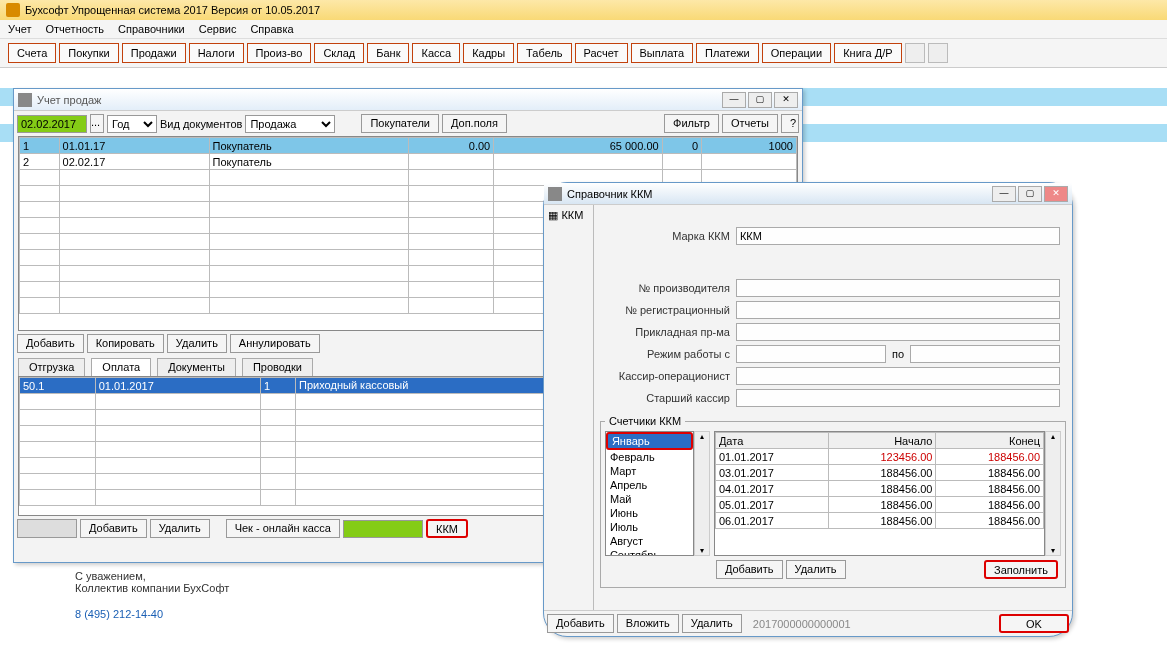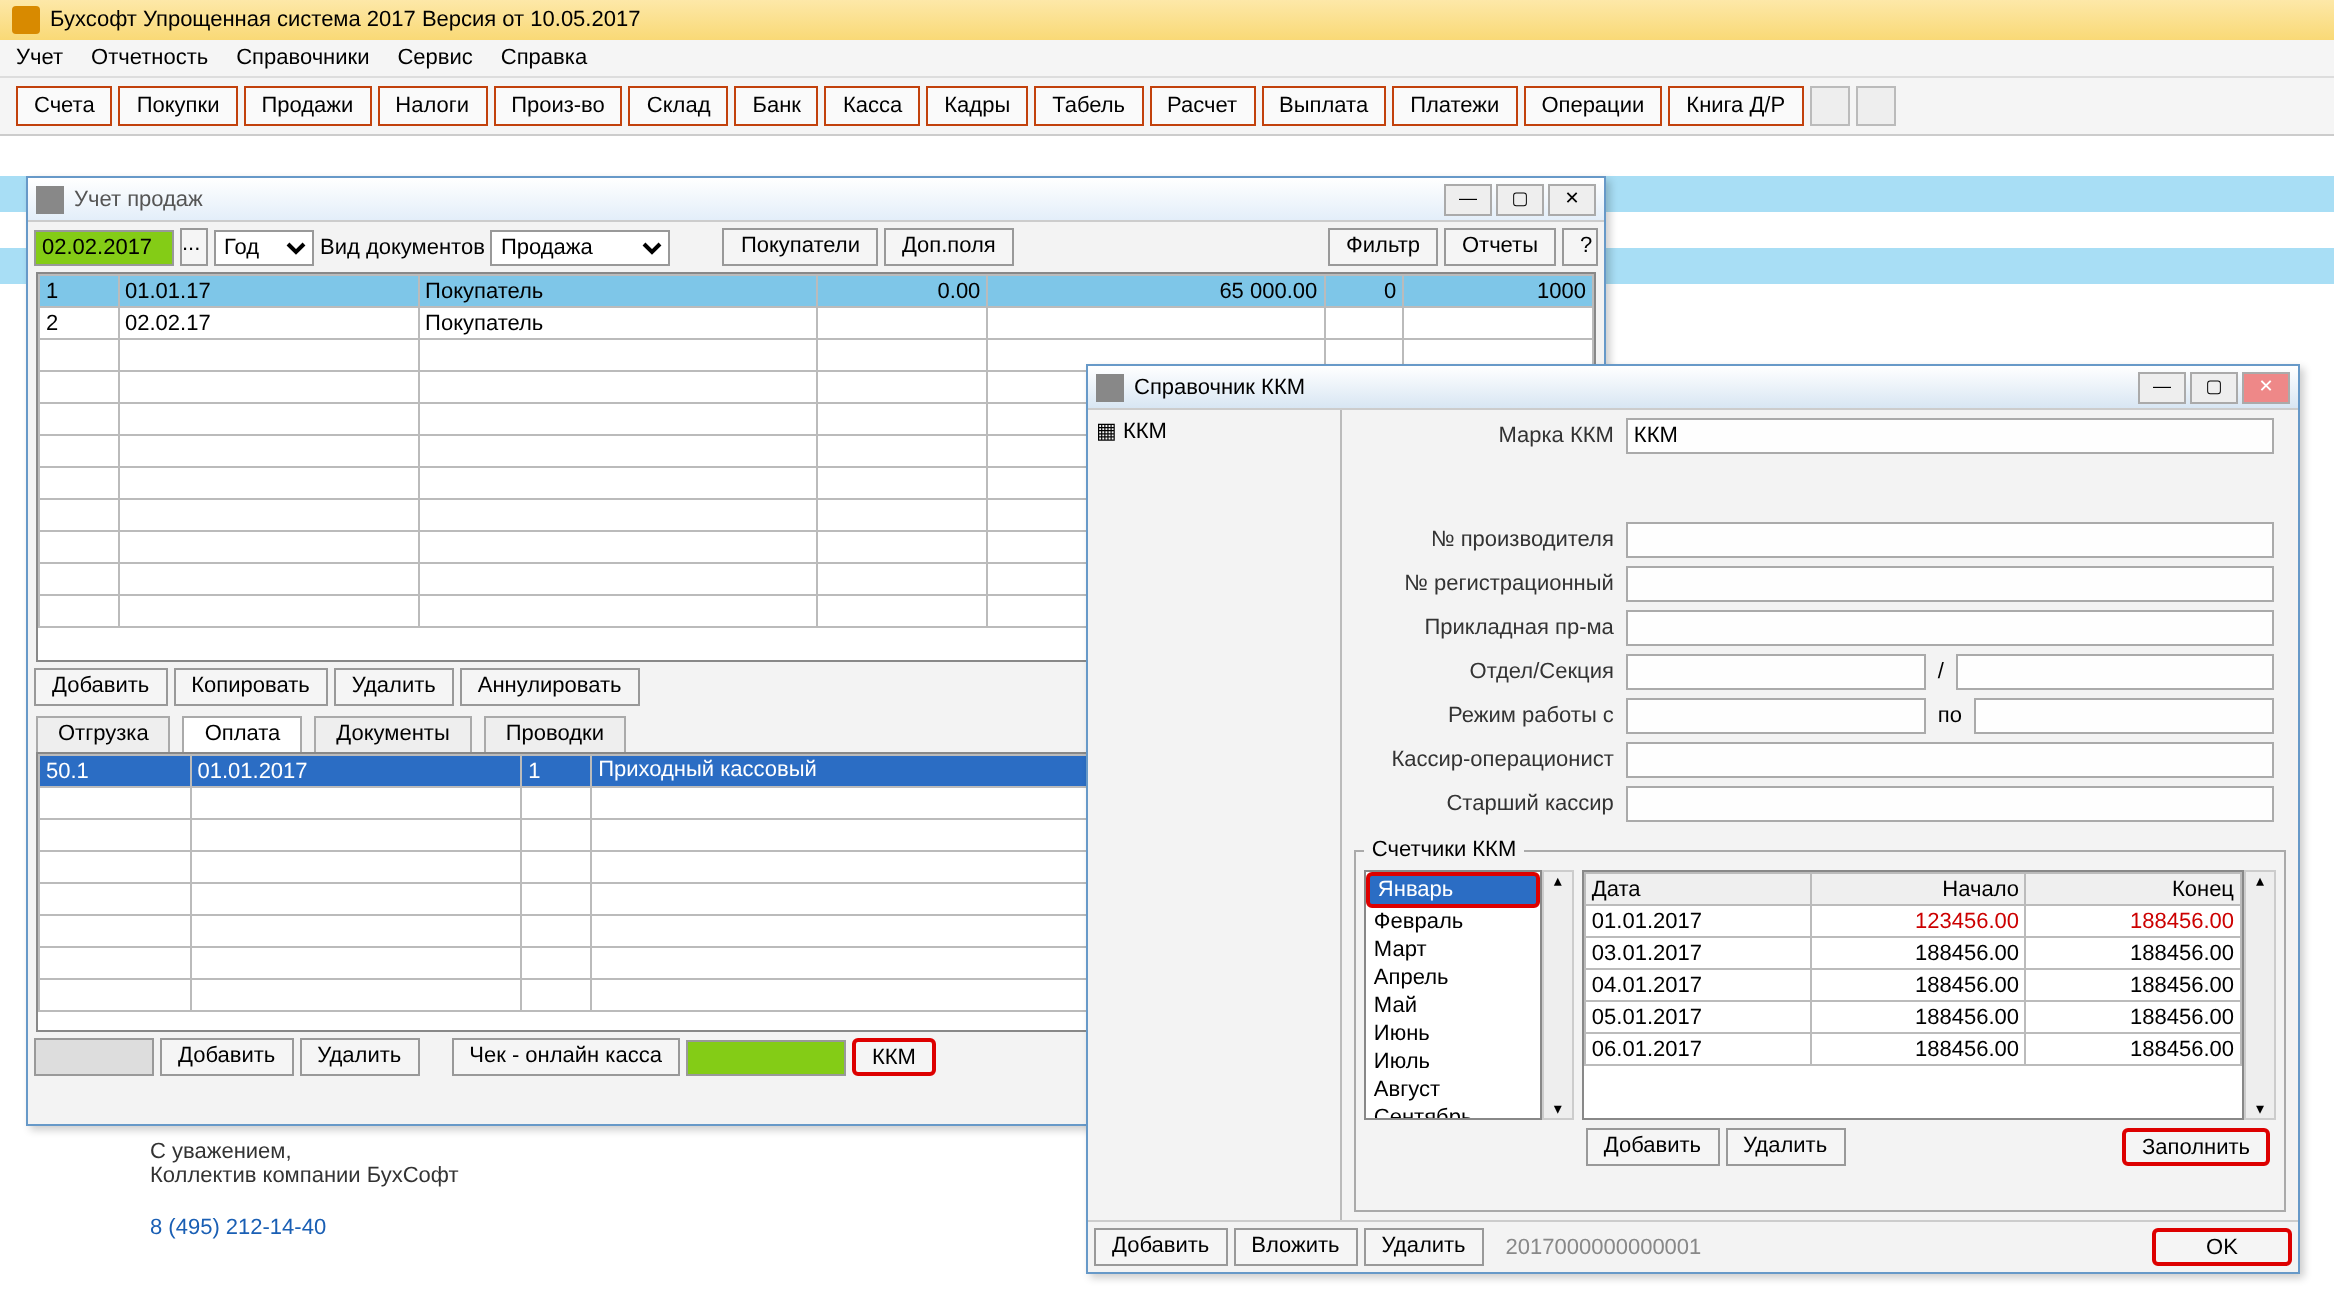--- a/index.html
+++ b/index.html
@@ -320,59 +320,53 @@
     <div class="btn" style="width:60px;background:#ddd"></div>
     <div class="btn">Добавить</div>
     <div class="btn">Удалить</div>
     <div style="width:10px"></div>
     <div class="btn">Чек - онлайн касса</div>
     <input type="text" class="fld" style="width: 80px;">
     <div class="btn hl">ККМ</div>
   </div>
 </div>
 
-<div class="window" style="left:543px; top:182px; width:607px; height:455px;">
+<div class="window" style="left:543px; top:182px; width:530px; height:455px;border-radius:24px;">
   <div class="win-title" style="background:linear-gradient(#fff,#d8e6f3)">
     <div class="t-icon"></div>
     <span class="t-txt" style="color:#000">Справочник ККМ</span>
     <div class="win-ctrls">
       <div>—</div>
       <div>▢</div>
       <div class="close">✕</div>
     </div>
   </div>
 
   <div style="display:flex; height:405px;">
 
     <div style="width:205px; border-right:1px solid #bbb; padding:4px;">
       <div>▦ <span>ККМ</span></div>
     </div>
 
-    <div style="flex:1; padding:2px 6px; display:flex; flex-direction:column;">
+    <div style="flex:1; padding:20px 6px; display:flex; flex-direction:column;">
       <div class="form-row">
           <label>Марка ККМ</label>
           <input value="ККМ" style="">
         </div>
       <div style="height:30px"></div>
       <div class="form-row">
           <label>№ производителя</label>
           <input style="">
         </div>
       <div class="form-row">
           <label>№ регистрационный</label>
           <input style="">
         </div>
       <div class="form-row">
           <label>Прикладная пр-ма</label>
-          <input style="">
-        </div>
-      <div class="form-row">
-          <label>Отдел/Секция</label>
-          <input style="flex: 0 0 90px;">
-          <span style="padding:0 6px">/</span>
           <input style="">
         </div>
       <div class="form-row">
           <label>Режим работы с</label>
           <input style="flex: 0 0 90px;">
           <span style="padding:0 6px">по</span>
           <input style="">
         </div>
       <div class="form-row">
           <label>Кассир-операционист</label>

